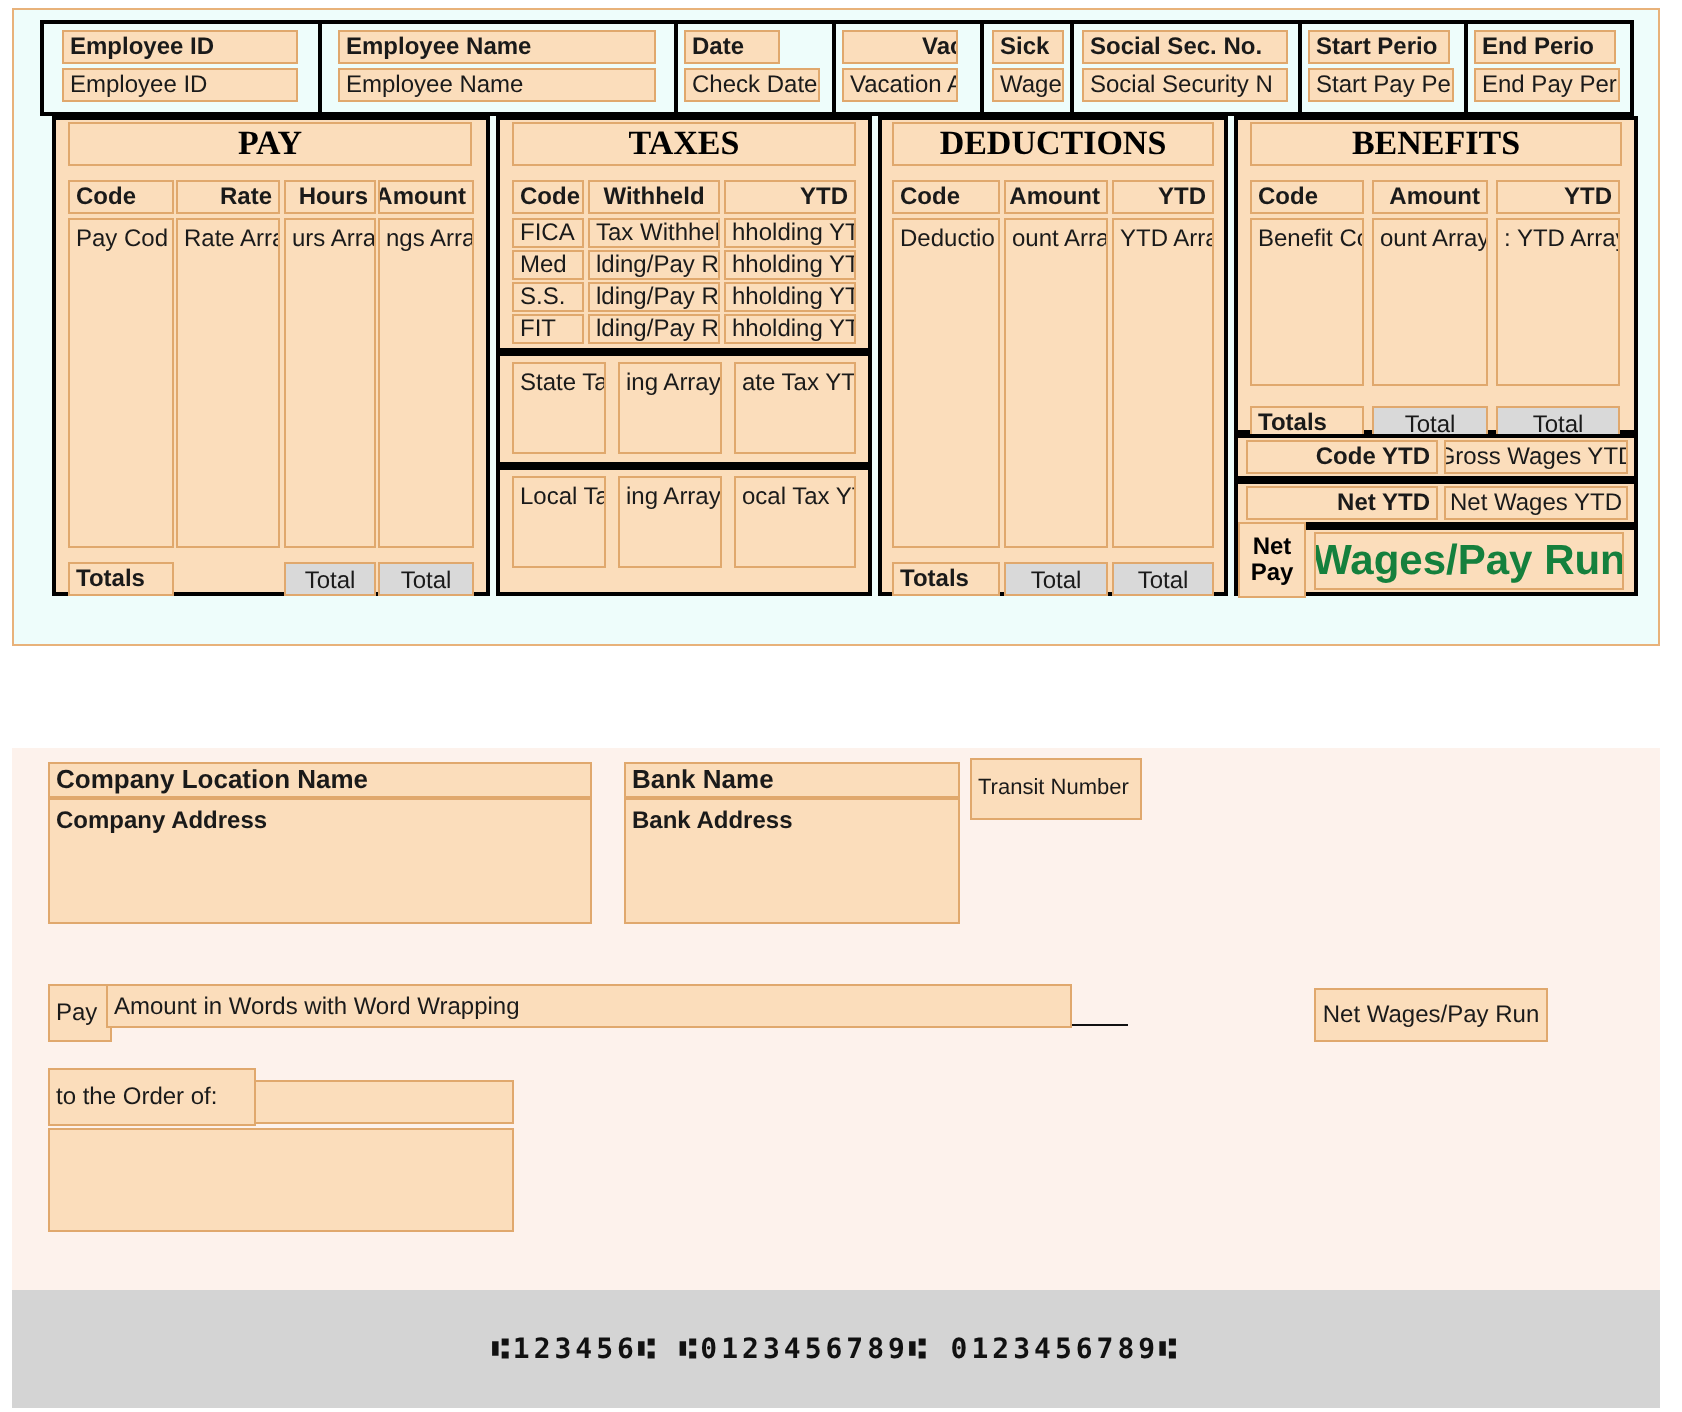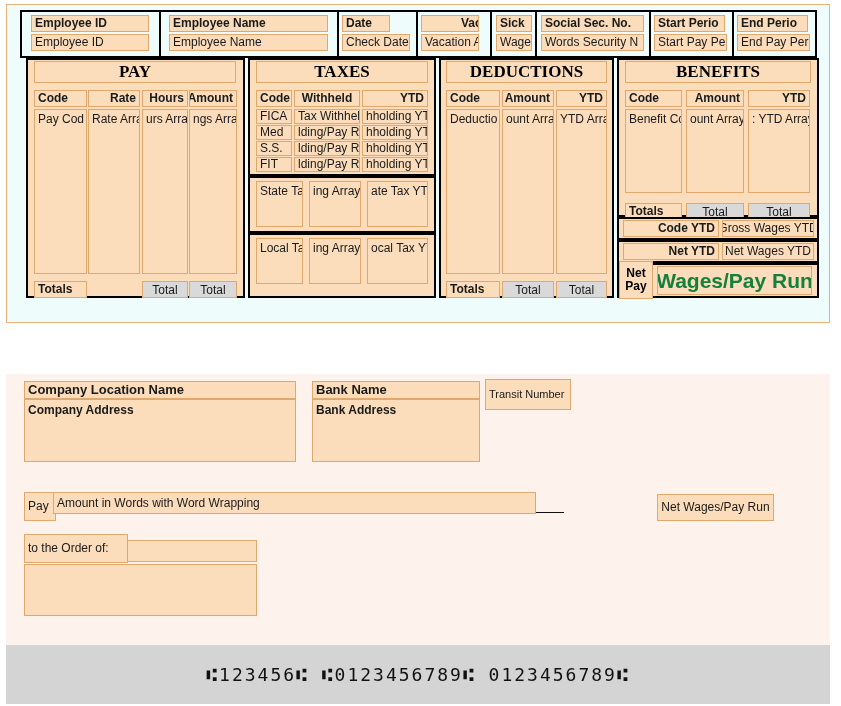--- a/index.html
+++ b/index.html
@@ -97,22 +97,22 @@
   .micr-band {
     position: absolute;
     left: 6px; top: 645px;
     width: 824px; height: 59px;
     background: #d4d4d4;
     box-sizing: border-box;
     display: flex; align-items: center; justify-content: center;
   }
   .micr {
     font-family: "DejaVu Sans Mono", monospace;
-    font-size: 18px;
-    font-weight: normal;
+    font-size: 14px;
+    font-weight: bold;
     letter-spacing: 2px;
     color: #111;
     white-space: pre;
   }
   .rule {
     position: absolute;
     border-bottom: 1.5px solid #111;
   }
   .blank {
     position: absolute;
@@ -176,21 +176,21 @@
     <div class="fld hdr" style="left:335px; top:10px; width:48px;  height:17px;">Date</div>
     <div class="fld" style="left:335px; top:29px; width:68px;  height:17px;">Check Date</div>
 
     <div class="fld hdr" style="left:414px; top:10px; width:58px;  height:17px;padding-left:39px;">Vacation</div>
     <div class="fld" style="left:414px; top:29px; width:58px;  height:17px;">Vacation A</div>
 
     <div class="fld hdr" style="left:489px; top:10px; width:36px;  height:17px;">Sick</div>
     <div class="fld" style="left:489px; top:29px; width:36px;  height:17px;">Wages T</div>
 
     <div class="fld hdr" style="left:534px; top:10px; width:103px; height:17px;">Social Sec. No.</div>
-    <div class="fld" style="left:534px; top:29px; width:103px; height:17px;">Words Security N</div>
+    <div class="fld" style="left:534px; top:29px; width:103px; height:17px;">Social Security N</div>
 
     <div class="fld hdr" style="left:647px; top:10px; width:71px;  height:17px;">Start Perio</div>
     <div class="fld" style="left:647px; top:29px; width:73px;  height:17px;">Start Pay Peri</div>
 
     <div class="fld hdr" style="left:730px; top:10px; width:71px;  height:17px;">End Perio</div>
     <div class="fld" style="left:730px; top:29px; width:73px;  height:17px;">End Pay Perio</div>
 
     <div class="group" style="left:19px; top:53px; width:219px; height:240px;"></div>
     <div class="blockttl" style="left:27px; top:56px; width:202px; height:22px;">PAY</div>
 

